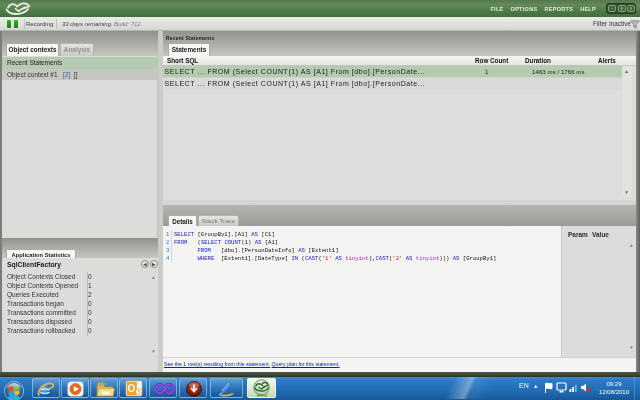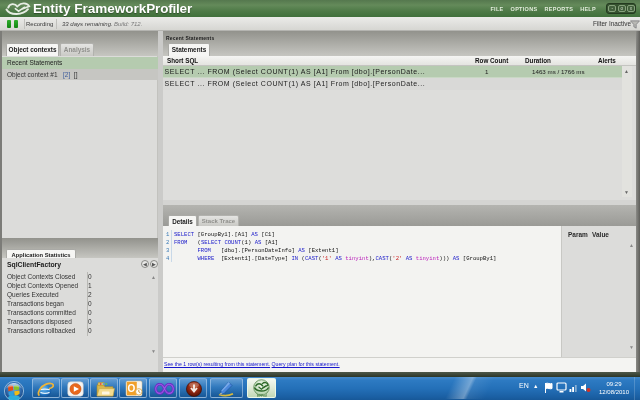--- a/index.html
+++ b/index.html
@@ -48,21 +48,20 @@
 
 <div class="abs" id="titlebar">
   <svg class="abs" style="left:4px; top:0px;" width="28" height="17" viewBox="0 0 28 17">
     <g stroke="#e7ede4" fill="none" stroke-linecap="round">
       <path d="M2.5 9.5 C5.5 15.2, 18.5 15.8, 24 9.2" stroke-width="1.9"></path>
       <path d="M4.2 7.6 C5.6 3.4, 10.8 3.0, 13.4 6.6" stroke-width="1.9"></path>
       <path d="M14.3 5.6 C17.2 2.2, 23.2 2.6, 25.3 6.4 L18.8 8.8" stroke-width="1.7"></path>
       <path d="M11.3 8.6 L14.6 11.2 L20.6 7.2" stroke-width="1.5"></path>
     </g>
   </svg>
-  <div class="abs" id="title"><span>Entity Framework</span><span style="letter-spacing:-0.2px;">Profiler</span></div>
   <div class="abs" id="menu"><span>FILE</span><span>OPTIONS</span><span>REPORTS</span><span>HELP</span></div>
   <div class="abs" id="winbtns">
     <div class="wbtn">-</div>
       <div class="wbtn">o</div>
       <div class="wbtn">x</div>
   </div>
 </div>
 
 <div class="abs" id="toolbar">
   <div class="abs pausebar" style="left:7px;"></div>

